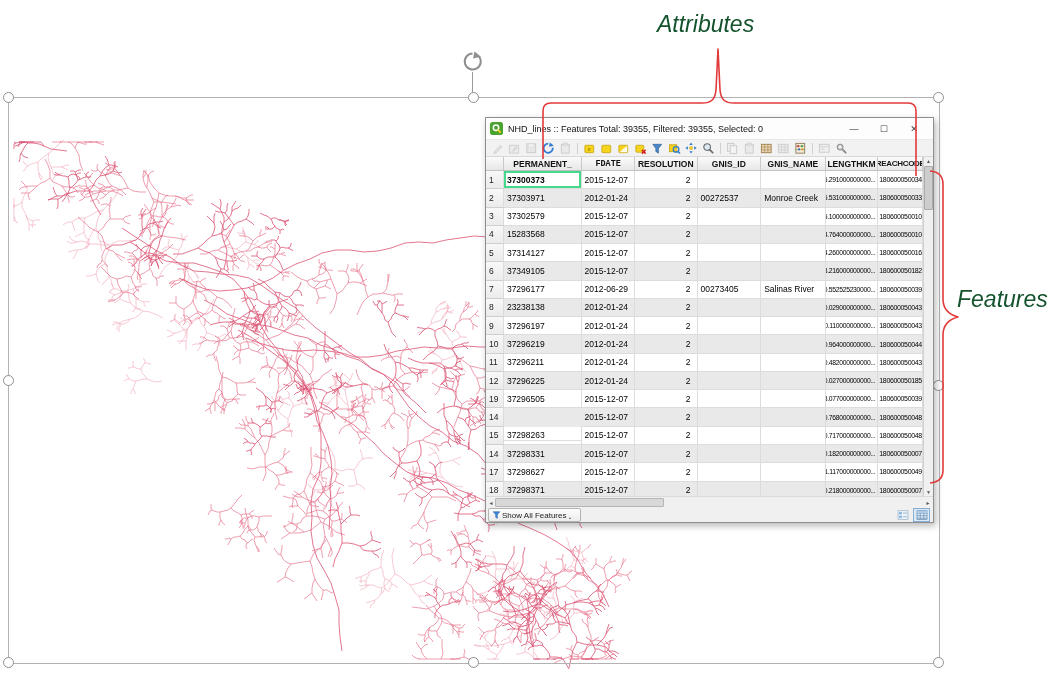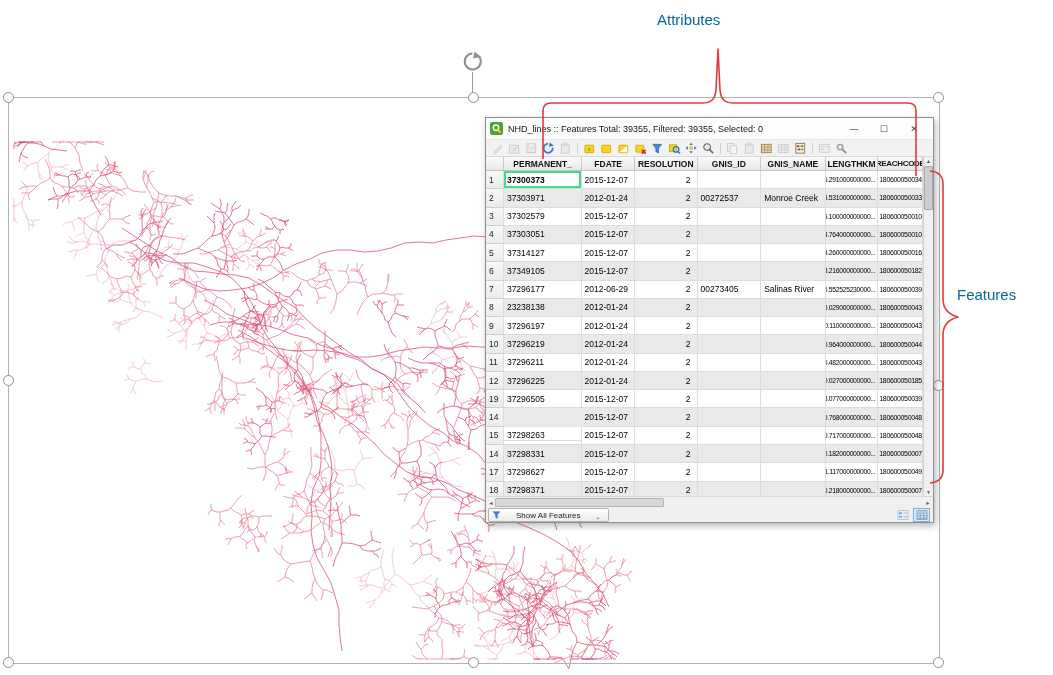--- a/index.html
+++ b/index.html
@@ -62,29 +62,29 @@
 
   .hscroll{height:11px;flex:0 0 11px;background:#f0f0f0;border-top:1px solid #dadada;
            position:relative;display:flex;align-items:center;}
   .harrow{width:10px;font-size:5px;color:#555;text-align:center;}
   .hthumb{position:absolute;left:9px;top:1px;bottom:1px;width:167px;background:#d8d8d8;
           border:1px solid #b5b5b5;border-radius:1px;}
 
   .statusbar{height:14px;flex:0 0 14px;background:#f0f0f0;display:flex;align-items:center;}
   .filter-btn{margin-left:2px;height:12px;background:linear-gradient(#fefefe,#ececec);
               border:1px solid #b3b3b3;border-radius:2px;display:flex;align-items:center;
-              gap:15px;font-size:8px;color:#222;padding:0 7px 0 3px;}
+              gap:1px;font-size:8px;color:#222;padding:0 7px 0 3px;}
   .filter-btn .caret{font-size:6px;color:#333;align-self:flex-end;line-height:7px;}
   .view-toggles{margin-left:auto;display:flex;gap:2px;margin-right:3px;}
   .vt{width:15px;height:12px;display:flex;align-items:center;justify-content:center;
       border:1px solid transparent;}
   .vt.active{border:1px solid #84aed6;background:#dce9f6;}
 
   
-  .anno-label{position:absolute;color:#0369a1;z-index:20;font-size:15px;}
+  .anno-label{position:absolute;color:#14532d;z-index:20;font-size:23px;font-style:italic;}
   #attr-label{left:657px;top:11px;}
   #feat-label{left:957px;top:286px;}
   #bracesvg{position:absolute;left:0;top:0;z-index:19;pointer-events:none;}
 </style>
 </head>
 <body>
 
 <div id="canvas">
 
   <svg id="mapsvg" width="1053" height="675">
@@ -251,21 +251,21 @@
             <path d="M8 8 L12 12" stroke="#858585" stroke-width="1.8"></path>
           </svg>
         </div>
       </div>
 
     <div class="table-area">
       <div class="grid">
         <div class="thead" id="thead">
             <div class="th" style="width: 18px;"></div>
             <div class="th" style="width: 79px;">PERMANENT_</div>
-            <div class="th" style="width: 53px;">FDATE</div>
+            <div class="th" style="width: 53px; font-family: Liberation Mono, monospace;">FDATE</div>
             <div class="th" style="width: 63px;">RESOLUTION</div>
             <div class="th" style="width: 64px;">GNIS_ID</div>
             <div class="th" style="width: 65px;">GNIS_NAME</div>
             <div class="th" style="width: 53px;">LENGTHKM</div>
             <div class="th c7" style="width: 45px;">REACHCODE</div>
           </div>
         <div class="tbody" id="tbody">
             <div class="tr">
               <div class="td num" style="width: 18px;">1</div>
               <div class="td selcell" style="width: 79px;">37300373</div>
@@ -291,21 +291,21 @@
               <div class="td " style="width: 79px;">37302579</div>
               <div class="td r" style="width: 53px;">2015-12-07</div>
               <div class="td r" style="width: 63px;">2</div>
               <div class="td " style="width: 64px;"></div>
               <div class="td " style="width: 65px;"></div>
               <div class="td small" style="width: 53px;">5.100000000000...</div>
               <div class="td code" style="width: 45px;">1806000500101</div>
             </div>
             <div class="tr even">
               <div class="td num" style="width: 18px;">4</div>
-              <div class="td " style="width: 79px;">37303051</div>
+              <div class="td " style="width: 79px;">15283568</div>
               <div class="td r" style="width: 53px;">2015-12-07</div>
               <div class="td r" style="width: 63px;">2</div>
               <div class="td " style="width: 64px;"></div>
               <div class="td " style="width: 65px;"></div>
               <div class="td small" style="width: 53px;">4.764000000000...</div>
               <div class="td code" style="width: 45px;">1806000500102</div>
             </div>
             <div class="tr">
               <div class="td num" style="width: 18px;">5</div>
               <div class="td " style="width: 79px;">37314127</div>

